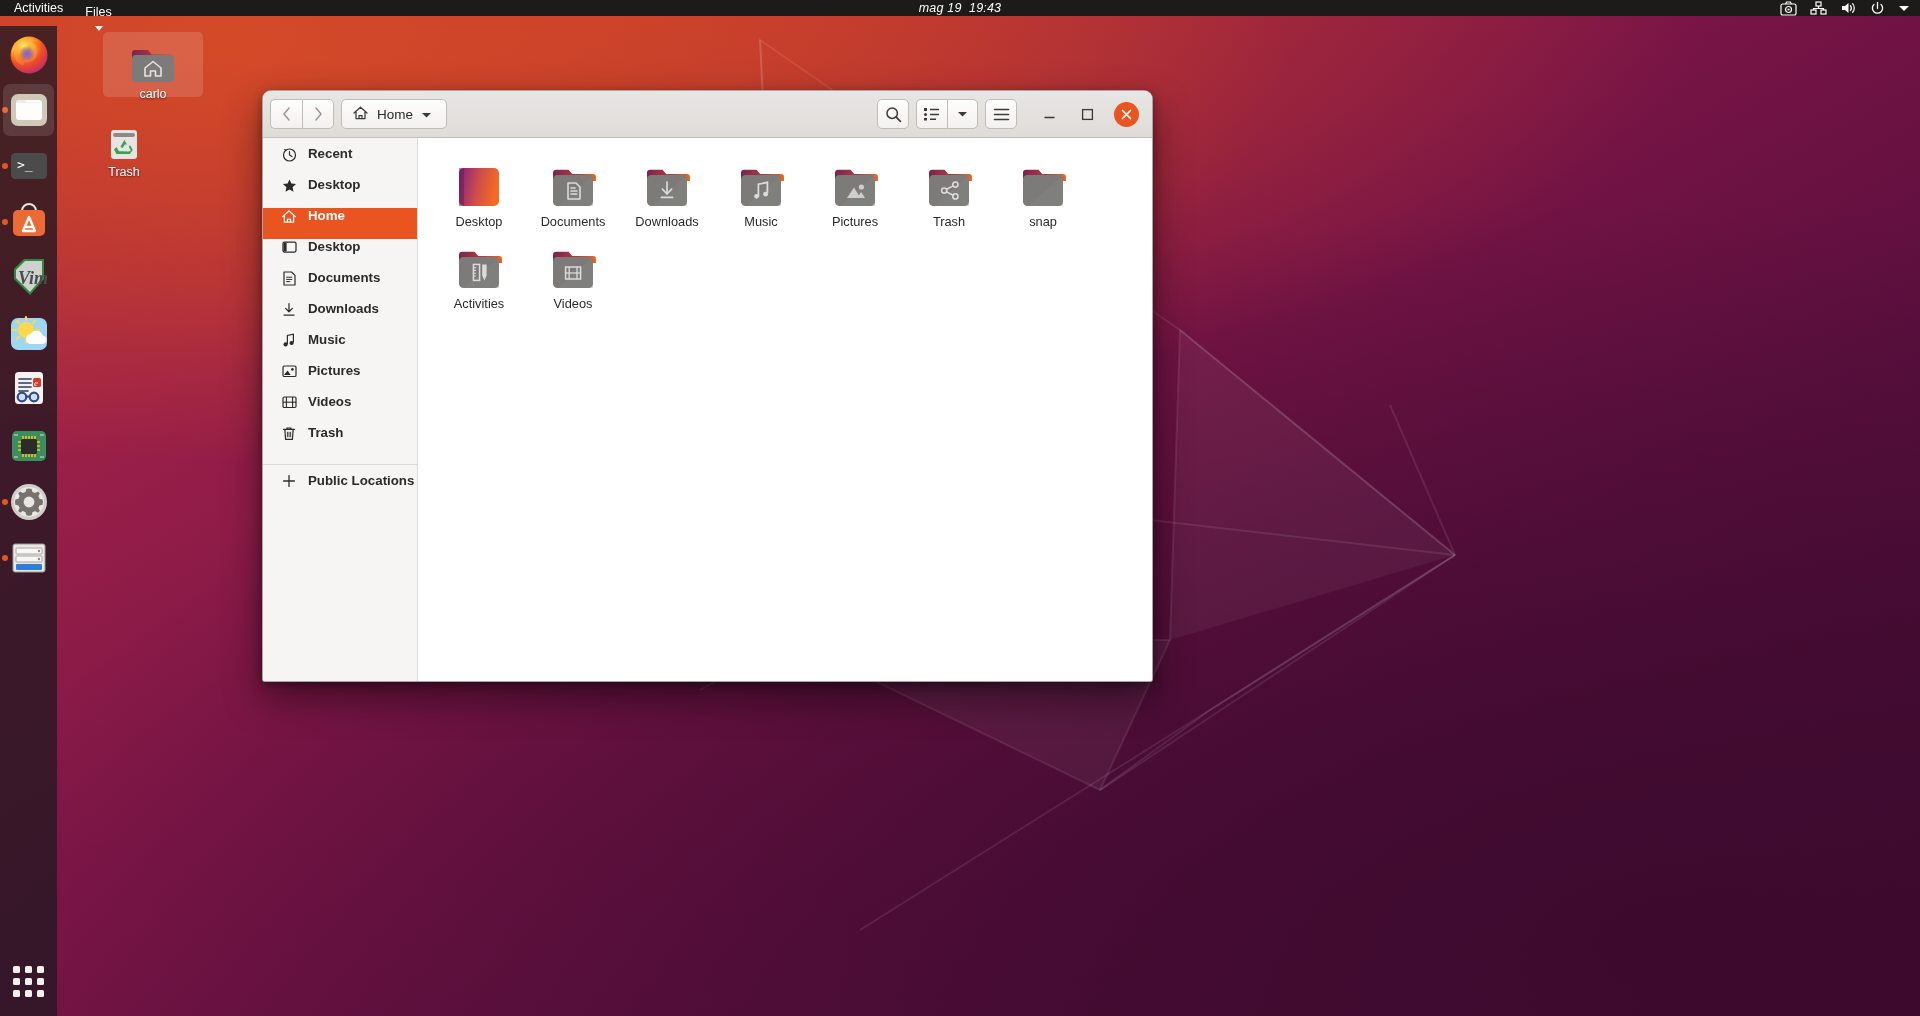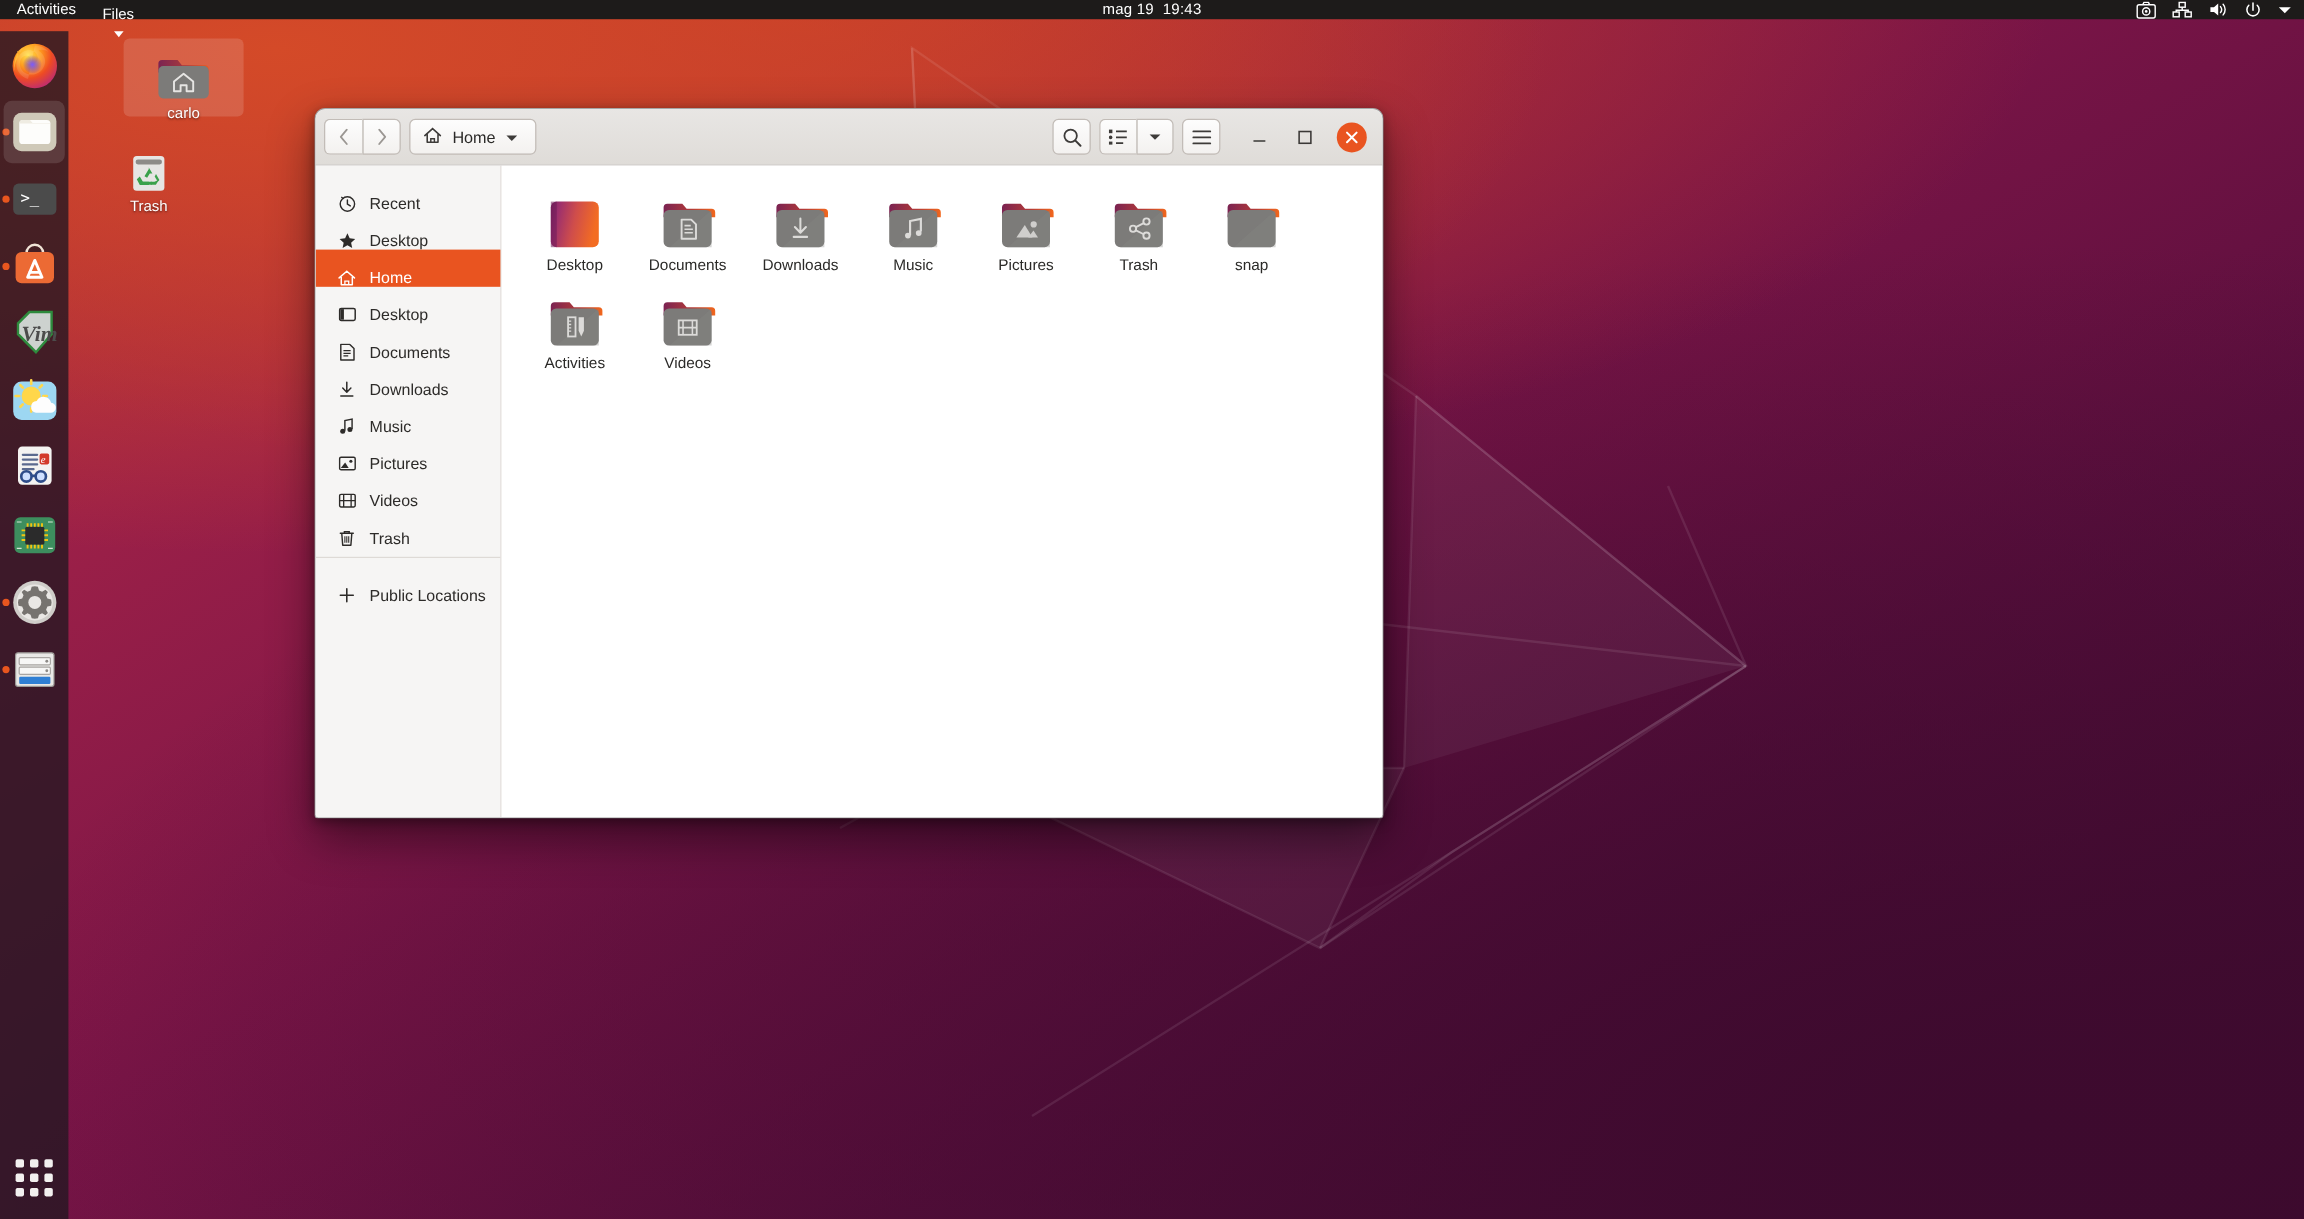--- a/index.html
+++ b/index.html
@@ -23,21 +23,21 @@
     position:absolute; top:0; left:0; width:1920px; height:16px;
     background:#1d1b1a; color:#ffffff; z-index:60;
     display:flex; align-items:center; font-size:12.5px;
   }
   .tb-activities { padding:0 12px 0 14px; cursor:pointer; line-height:26px; }
   .tb-app { display:flex; align-items:center; gap:7px; padding:0 10px; cursor:pointer;flex-direction:column; }
   .tb-app svg { display:block; }
   .tb-caret { width:0;height:0;border-left:4px solid transparent;border-right:4px solid transparent;border-top:5px solid #fff; margin-left:1px; }
   .tb-clock {
     position:absolute; left:50%; transform:translateX(-50%);
-    font-size:12.5px; letter-spacing:.2px; white-space:pre; cursor:pointer;
+    font-size:12.5px; letter-spacing:.2px; white-space:pre; cursor:pointer;font-style:italic;
   }
   .tb-right { position:absolute; right:10px; display:flex; align-items:center; gap:13px; }
   .tb-right .ic { display:flex; align-items:center; cursor:pointer; }
 
   
   .dock {
     position:absolute; top:26px; left:0; width:57px; height:990px;
     background:rgba(38,24,34,0.80); z-index:55;
   }
   .dock-item {
@@ -100,22 +100,22 @@
   .viewgrp .btn:last-child { border-radius:0 5px 5px 0; border-right:1px solid #c2bcb7; }
   .wbtns { display:flex; align-items:center; gap:16px; margin-left:14px; margin-right:6px; }
   .wbtn { width:22px; height:22px; display:flex; align-items:center; justify-content:center; cursor:pointer; color:#3a3836; }
   .wclose {
     width:25px; height:25px; border-radius:50%; background:#e95420; color:#fff;
     display:flex; align-items:center; justify-content:center; cursor:pointer;
   }
   .body { display:flex; height:545px; }
   .sidebar { width:155px; background:#f6f5f4; border-right:1px solid #dedad6; padding-top:8px; }
   .sb-item {
-    height:31px; display:flex; align-items:flex-end; gap:11px;
-    padding:0 0 0 18px; font-size:13.3px; color:#2d2b29; cursor:pointer;
+    height:31px; display:flex; align-items:flex-start; gap:11px;
+    padding:0 0 0 18px; font-size:13.3px; color:#2d2b29; cursor:pointer;font-weight:bold;
   }
   .sb-item.sel { background:#e95420; color:#fff; }
   .sb-item .sbi { width:16px; height:16px; display:flex; align-items:center; justify-content:center; flex:0 0 16px; }
   .sb-sep { height:1px; background:#dedad6; margin:8px 0; }
   .content { flex:1; background:#fff; padding:18px 10px 0 14px; }
   .grid-items { display:flex; flex-wrap:wrap; align-content:flex-start; }
   .item { width:94px; padding:6px 2px 8px; text-align:center; cursor:pointer; border-radius:5px; }
   .item .iart { height:50px; display:flex; align-items:center; justify-content:center; }
   .item .iname { margin-top:6px; font-size:12.8px; color:#2b2a28; line-height:1.15; }
 </style>

